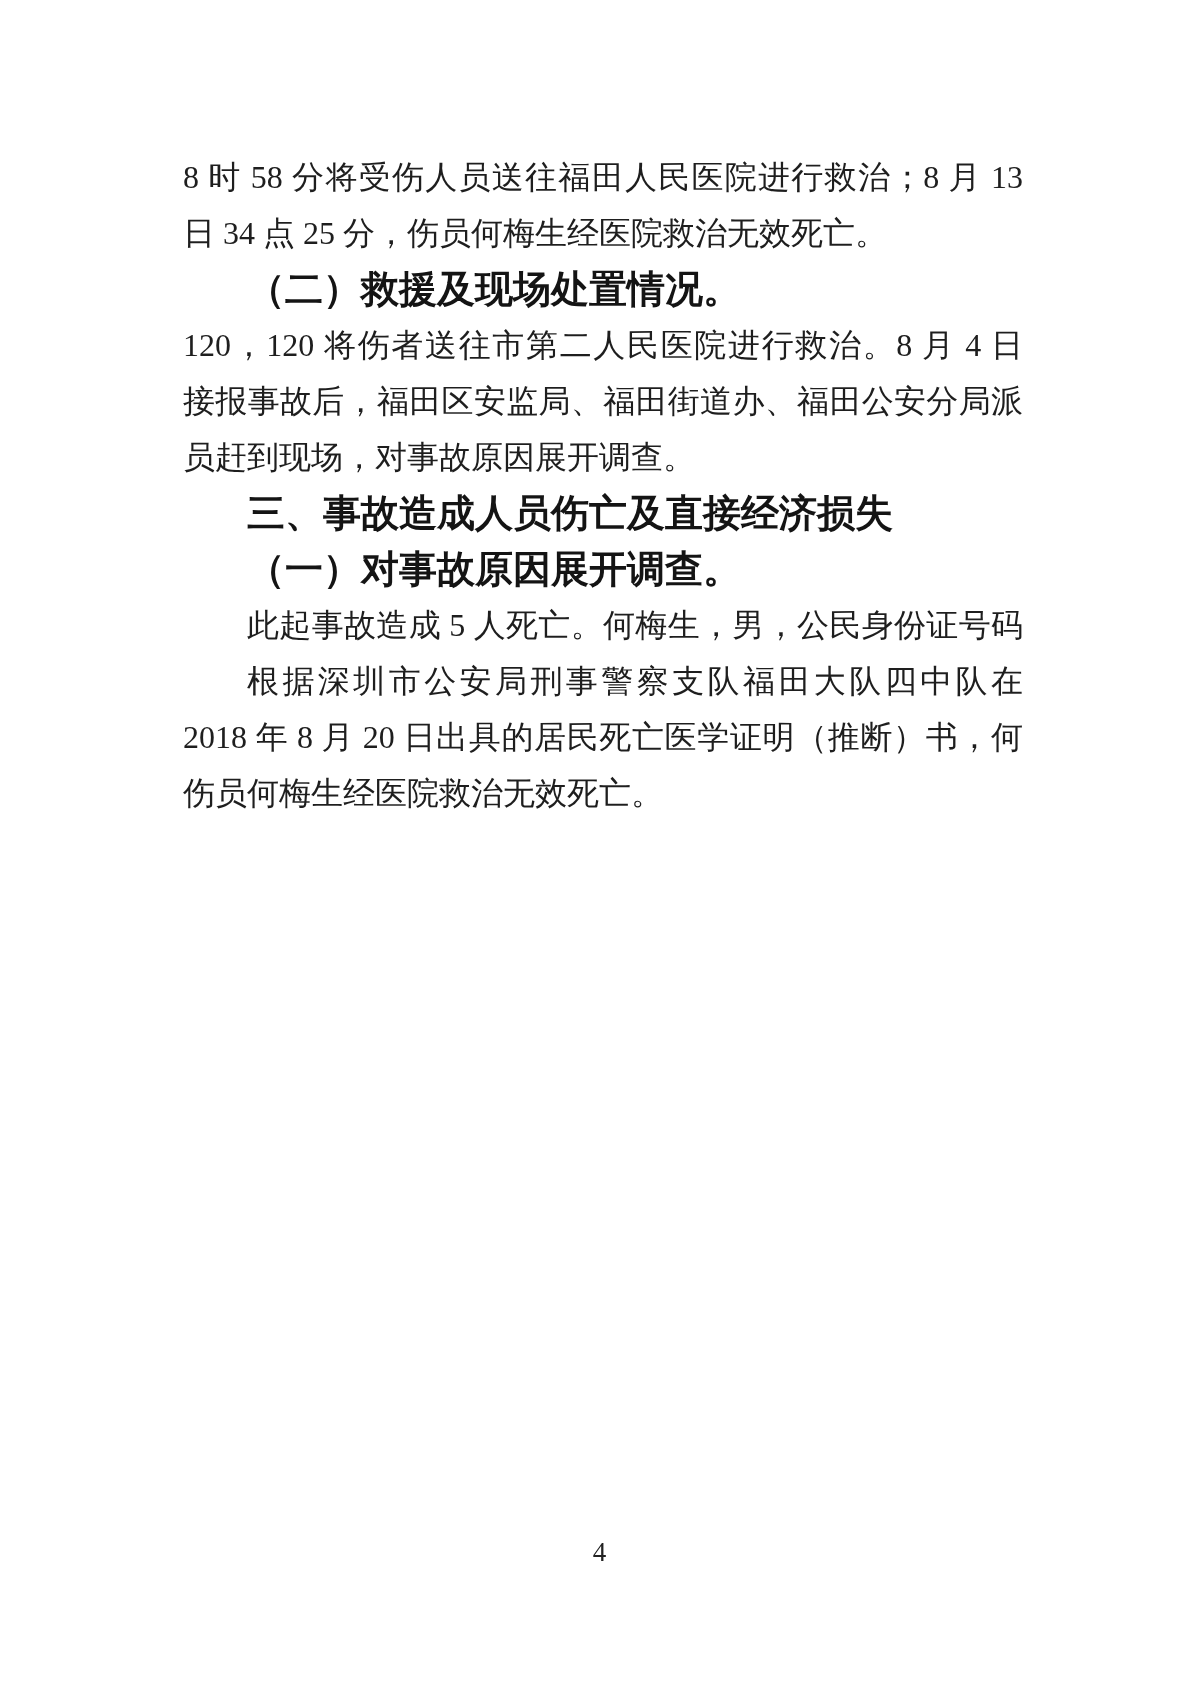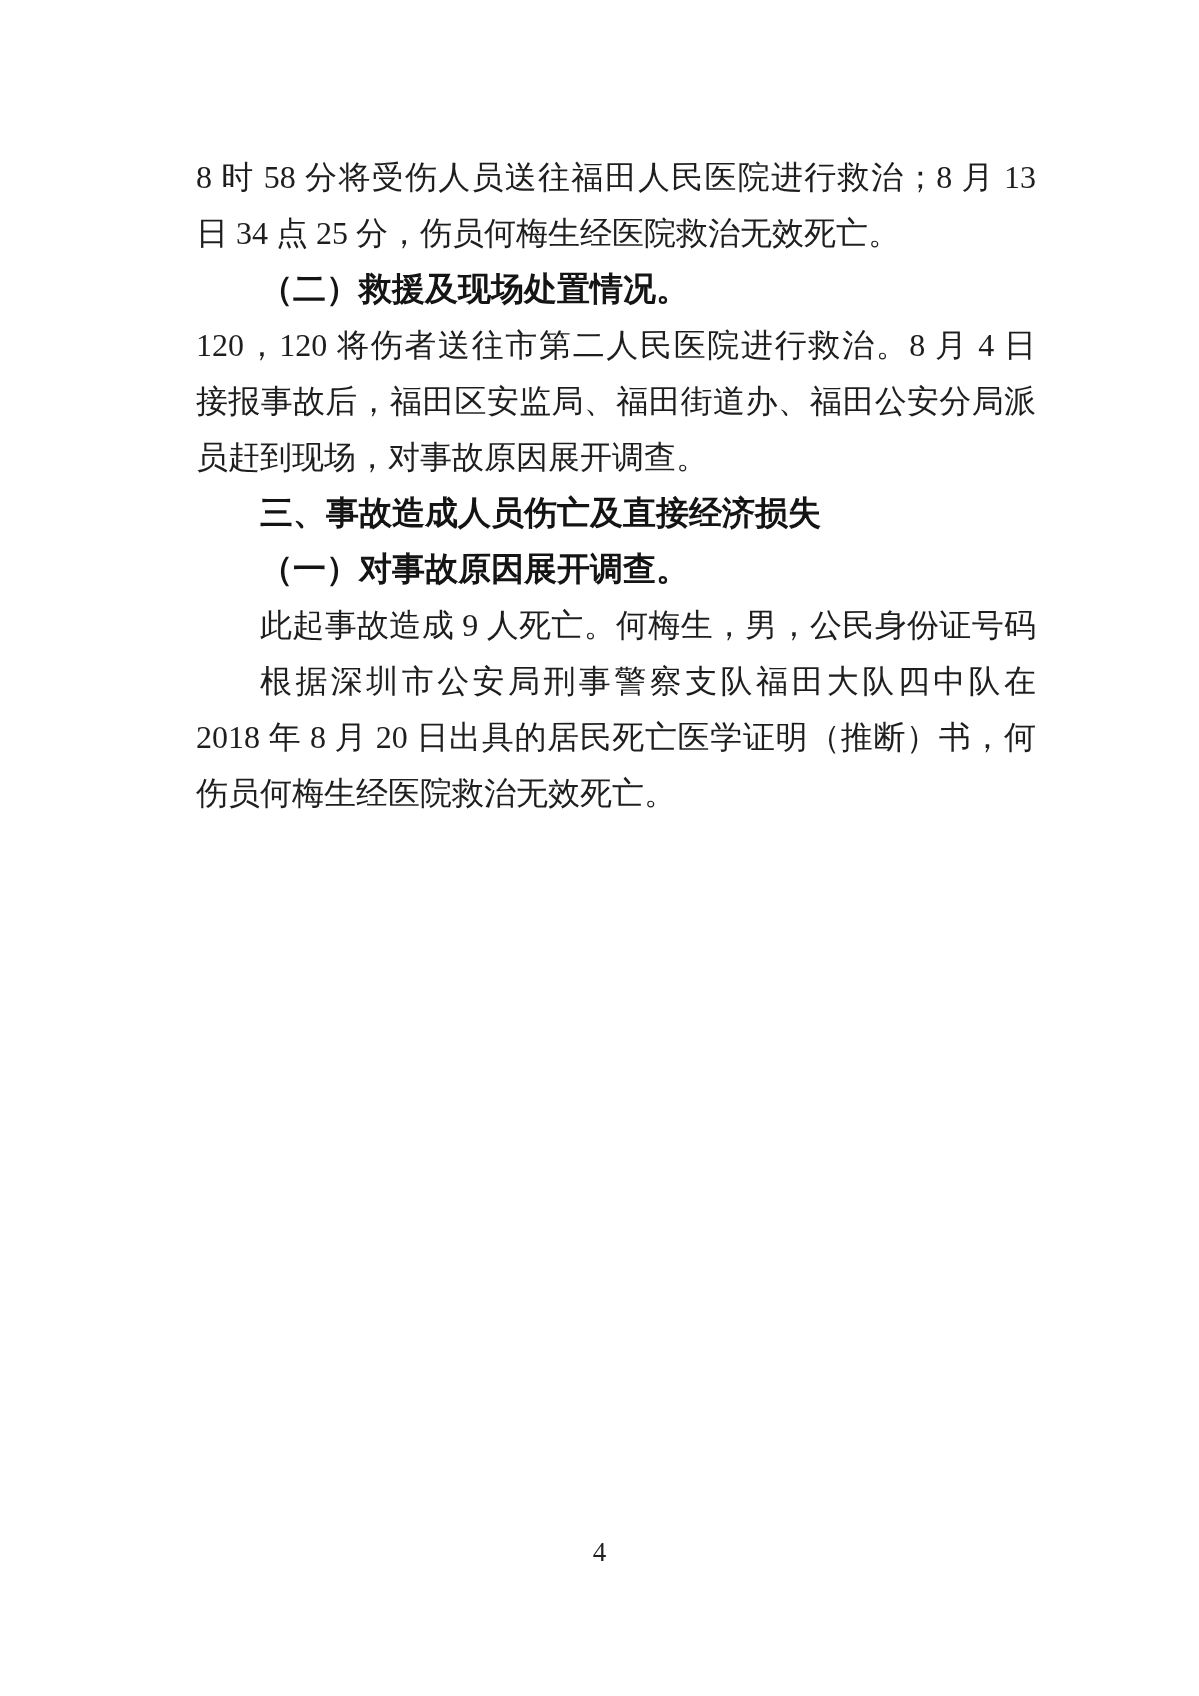--- a/index.html
+++ b/index.html
@@ -11,41 +11,41 @@
     position: relative;
     width: 1199px;
     height: 1696px;
     background: #ffffff;
     overflow: hidden;
     font-family: "Liberation Serif", "DejaVu Serif", serif;
     color: #1e1e1e;
   }
   .content {
     position: absolute;
-    left: 196px;
+    left: 183px;
     top: 149px;
     width: 840px;
   }
   .line {
     height: 56px;
     line-height: 56px;
     font-size: 32px;
     text-align: justify;
     text-align-last: left;
     white-space: normal;
   }
   .line.stretch {
     text-align-last: justify;
   }
   .line.indent {
     text-indent: 64px;
   }
   .line.heading {
     font-weight: 700;
-    font-size: 33px;
+    font-size: 38px;
     font-family: "Liberation Sans", "DejaVu Sans", sans-serif;
     color: #141414;
   }
   .page-number {
     position: absolute;
     left: 0;
     right: 0;
     top: 1536px;
     text-align: center;
     font-size: 27px;
@@ -60,19 +60,19 @@
 <div class="page">
   <div class="content" id="doc-body">
       <div class="line stretch">8 时 58 分将受伤人员送往福田人民医院进行救治；8 月 13</div>
       <div class="line">日 34 点 25 分，伤员何梅生经医院救治无效死亡。</div>
       <div class="line heading indent">（二）救援及现场处置情况。</div>
       <div class="line stretch">120，120 将伤者送往市第二人民医院进行救治。8 月 4 日</div>
       <div class="line stretch">接报事故后，福田区安监局、福田街道办、福田公安分局派</div>
       <div class="line">员赶到现场，对事故原因展开调查。</div>
       <div class="line heading indent">三、事故造成人员伤亡及直接经济损失</div>
       <div class="line heading indent">（一）对事故原因展开调查。</div>
-      <div class="line indent stretch">此起事故造成 9 人死亡。何梅生，男，公民身份证号码</div>
+      <div class="line indent stretch">此起事故造成 5 人死亡。何梅生，男，公民身份证号码</div>
       <div class="line indent stretch">根据深圳市公安局刑事警察支队福田大队四中队在</div>
       <div class="line stretch">2018 年 8 月 20 日出具的居民死亡医学证明（推断）书，何</div>
       <div class="line">伤员何梅生经医院救治无效死亡。</div>
     </div>
   <div class="page-number">4</div>
 </div>
 
 </body></html>

